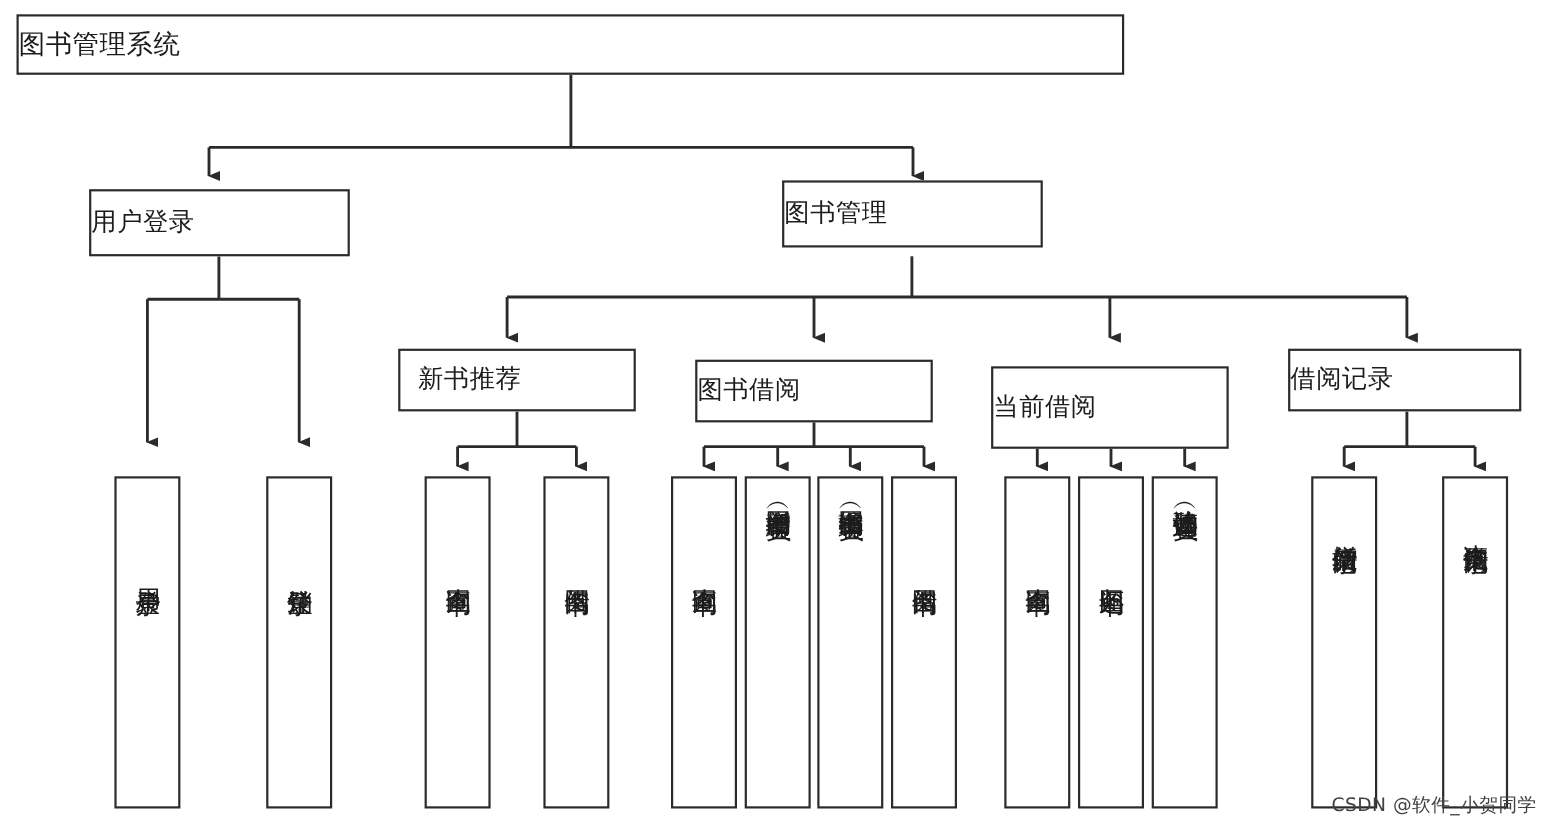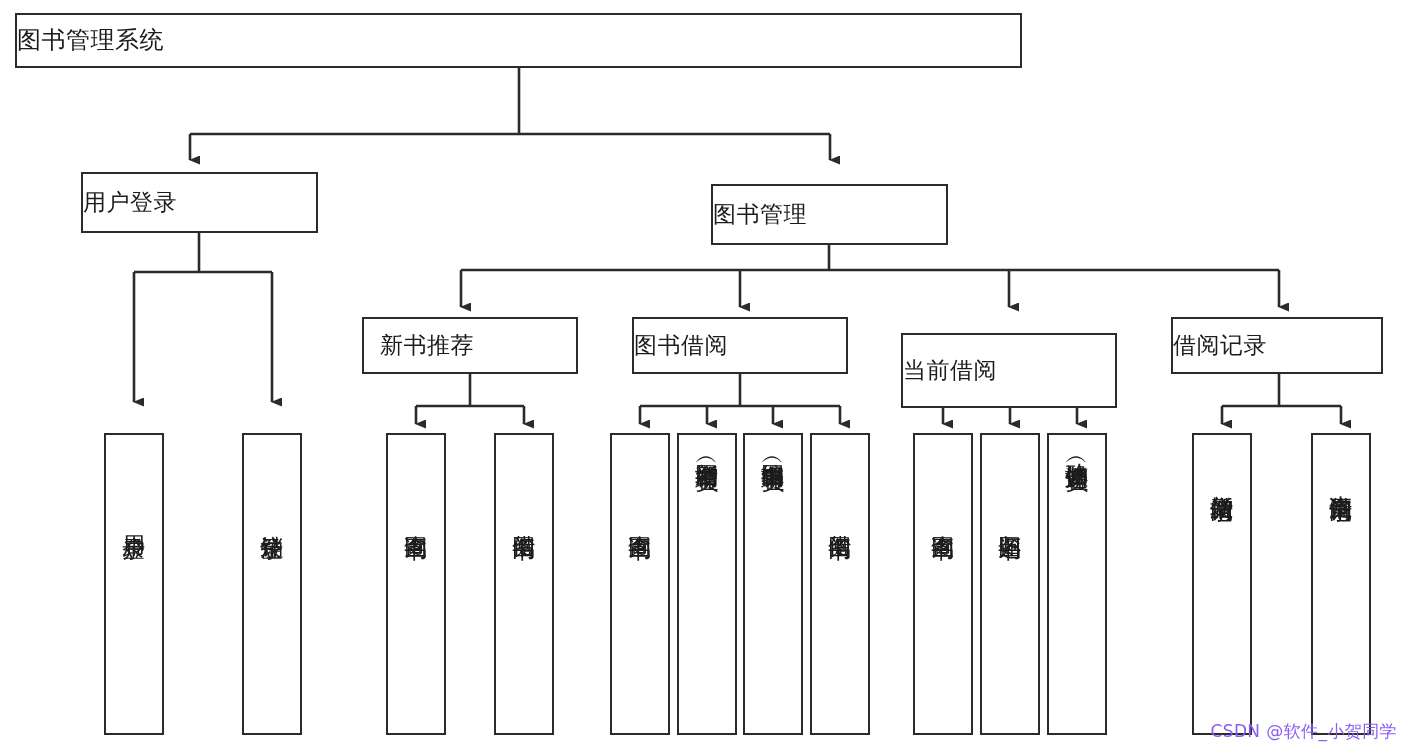--- a/index.html
+++ b/index.html
@@ -64,21 +64,21 @@
   }
   .node.leaf.tall-text .node-label {
     max-height: 282px;
   }
 
   #watermark {
     position: absolute;
     right: 8px;
     bottom: 4px;
     font-size: 17px;
-    color: #8b5cf6;
+    color: #404040;
     letter-spacing: 0.4px;
     z-index: 6;
     white-space: nowrap;
   }
 </style>
 </head>
 <body>
 
 <div id="diagram-root">
 
@@ -133,28 +133,28 @@
     </g>
   </svg>
 
   <div class="node root" style="left:15px; top:13px; width:1007px; height:55px;">
     <span class="node-label">图书管理系统</span>
   </div>
 
   <div class="node branch" style="left:81px; top:172px; width:237px; height:61px;">
     <span class="node-label">用户登录</span>
   </div>
-  <div class="node branch" style="left:711px; top:184px; width:237px; height:61px;">
+  <div class="node branch" style="left:711px; top:164px; width:237px; height:61px;">
     <span class="node-label">图书管理</span>
   </div>
 
   <div class="node branch" style="left:362px; top:317px; width:216px; height:57px;padding-left:16px;">
     <span class="node-label">新书推荐</span>
   </div>
-  <div class="node branch" style="left:632px; top:317px; width:216px; height:57px;">
+  <div class="node branch" style="left:632px; top:327px; width:216px; height:57px;">
     <span class="node-label">图书借阅</span>
   </div>
   <div class="node branch" style="left:901px; top:333px; width:216px; height:75px;">
     <span class="node-label">当前借阅</span>
   </div>
   <div class="node branch" style="left:1171px; top:317px; width:212px; height:57px;">
     <span class="node-label">借阅记录</span>
   </div>
 
   <div class="node leaf" style="left:104px; top:433px; width:60px; height:302px; padding-top:82px;">

